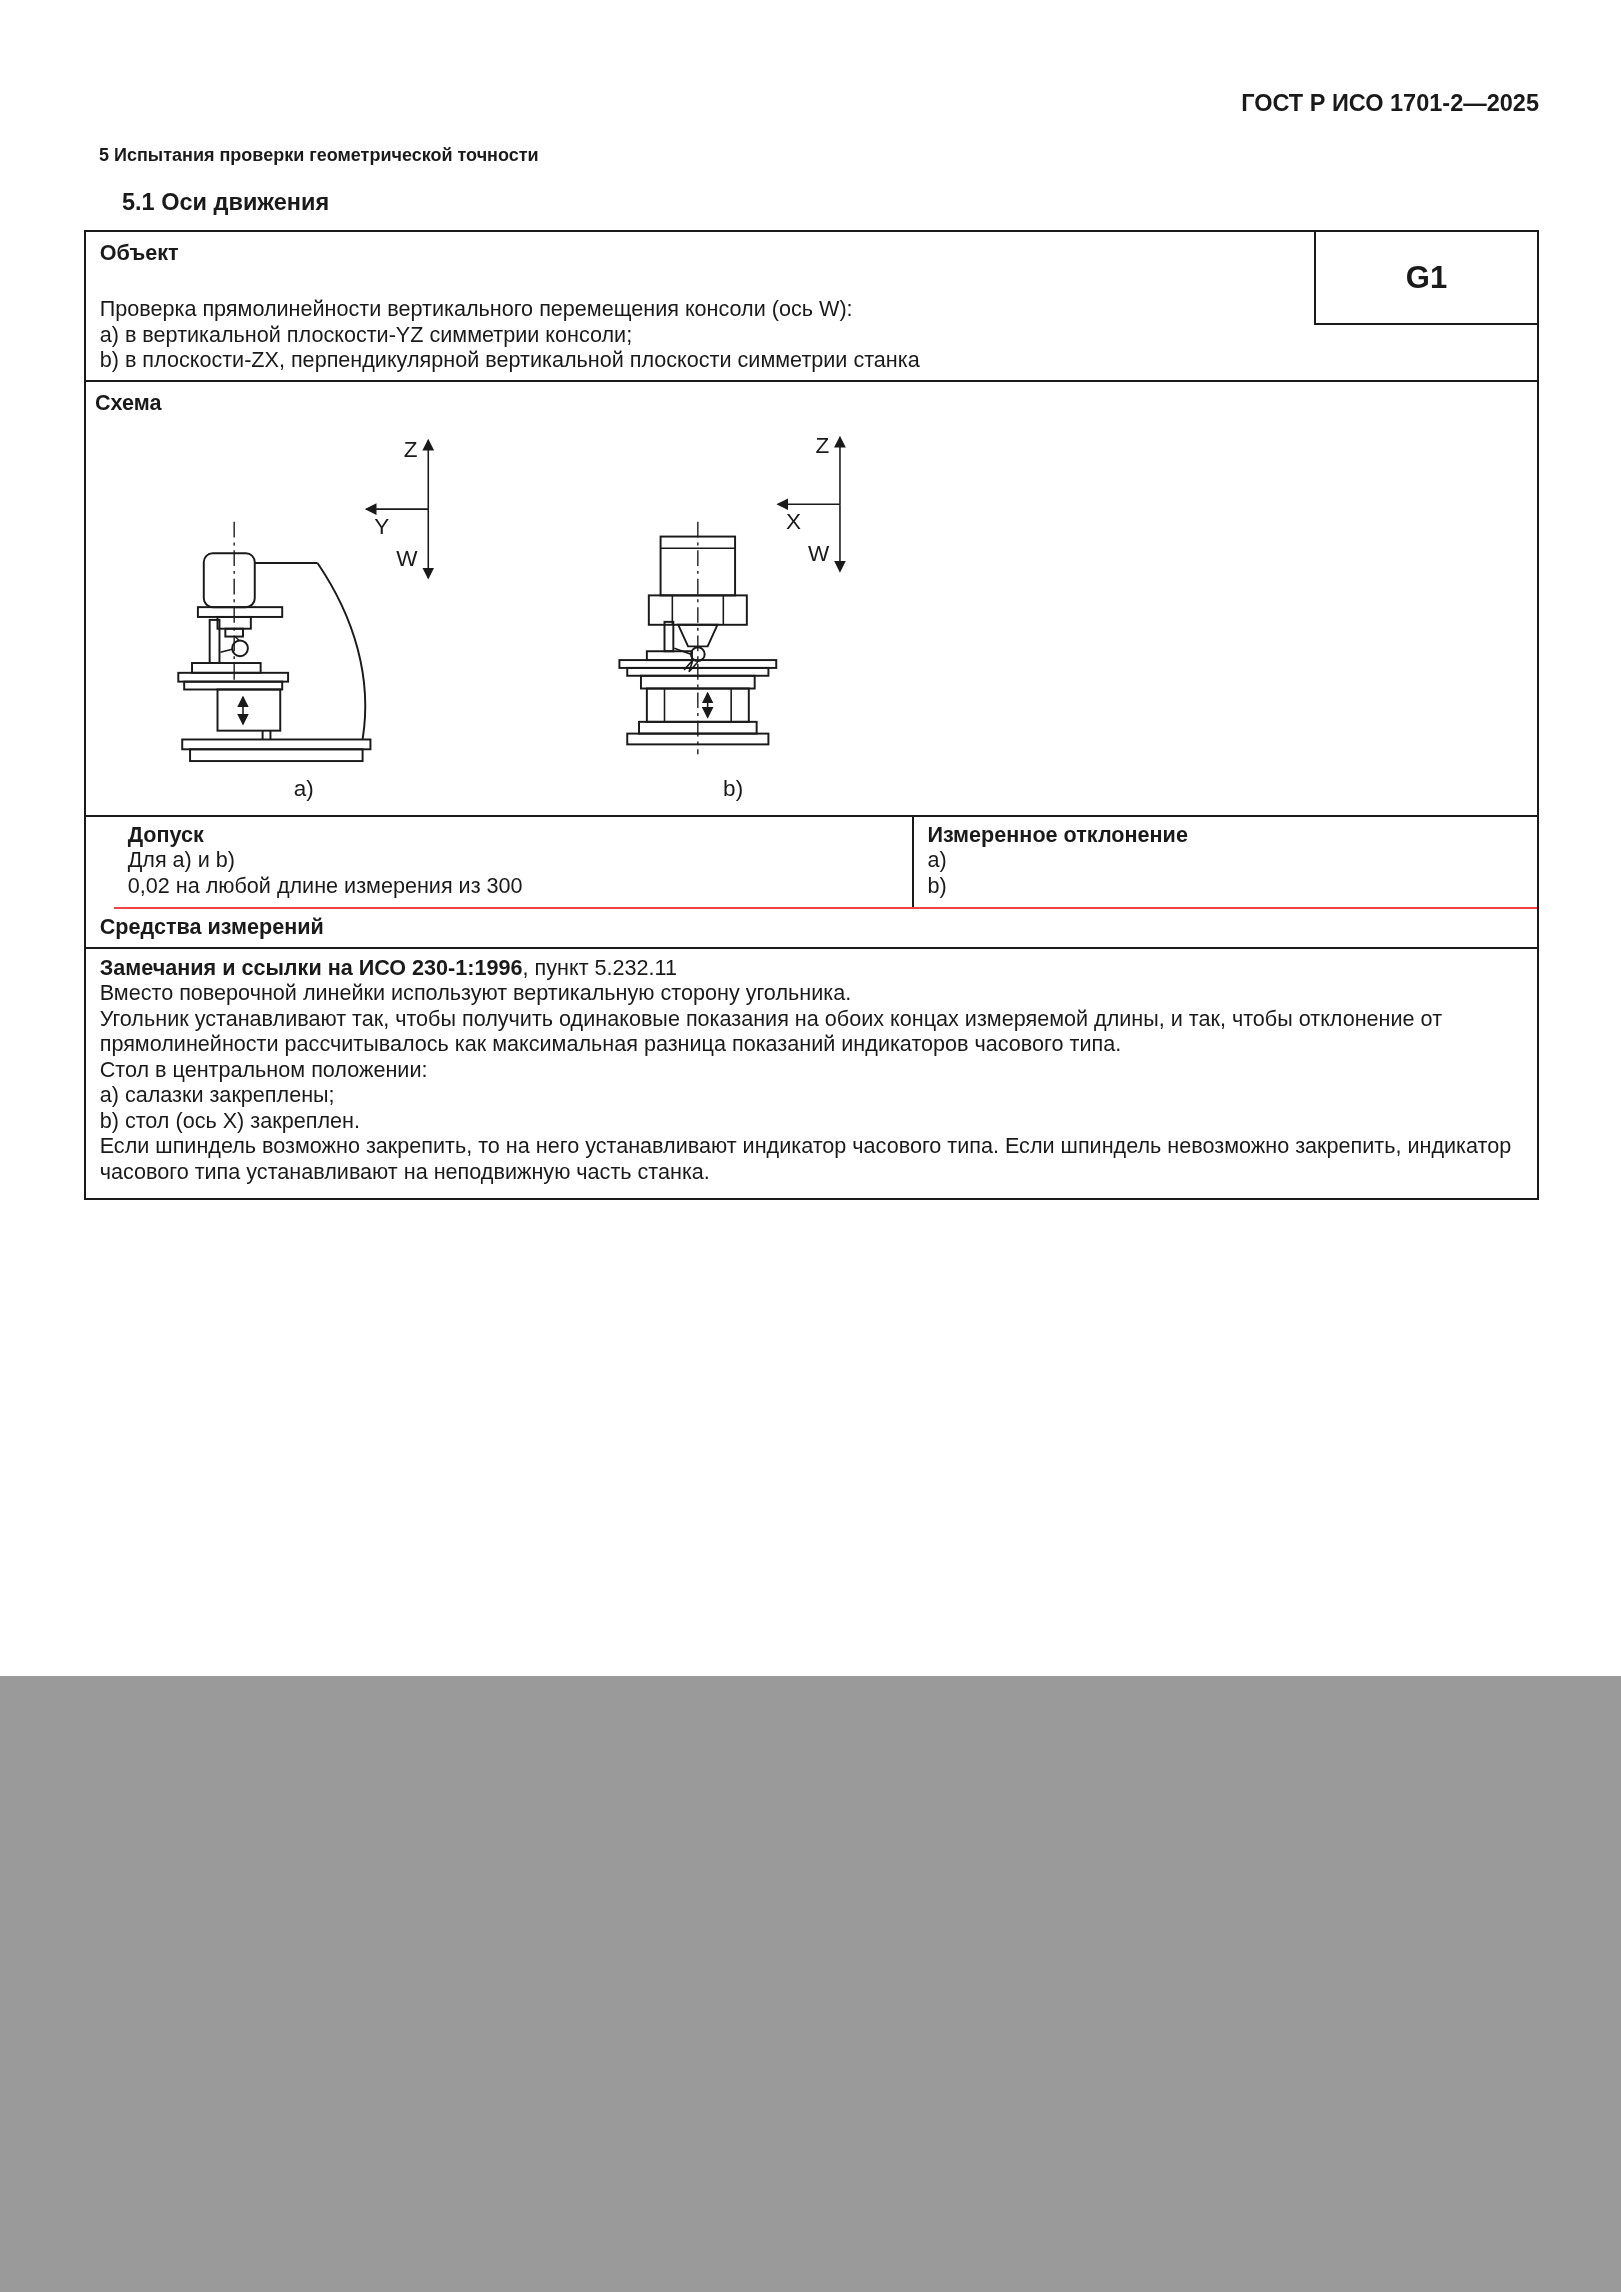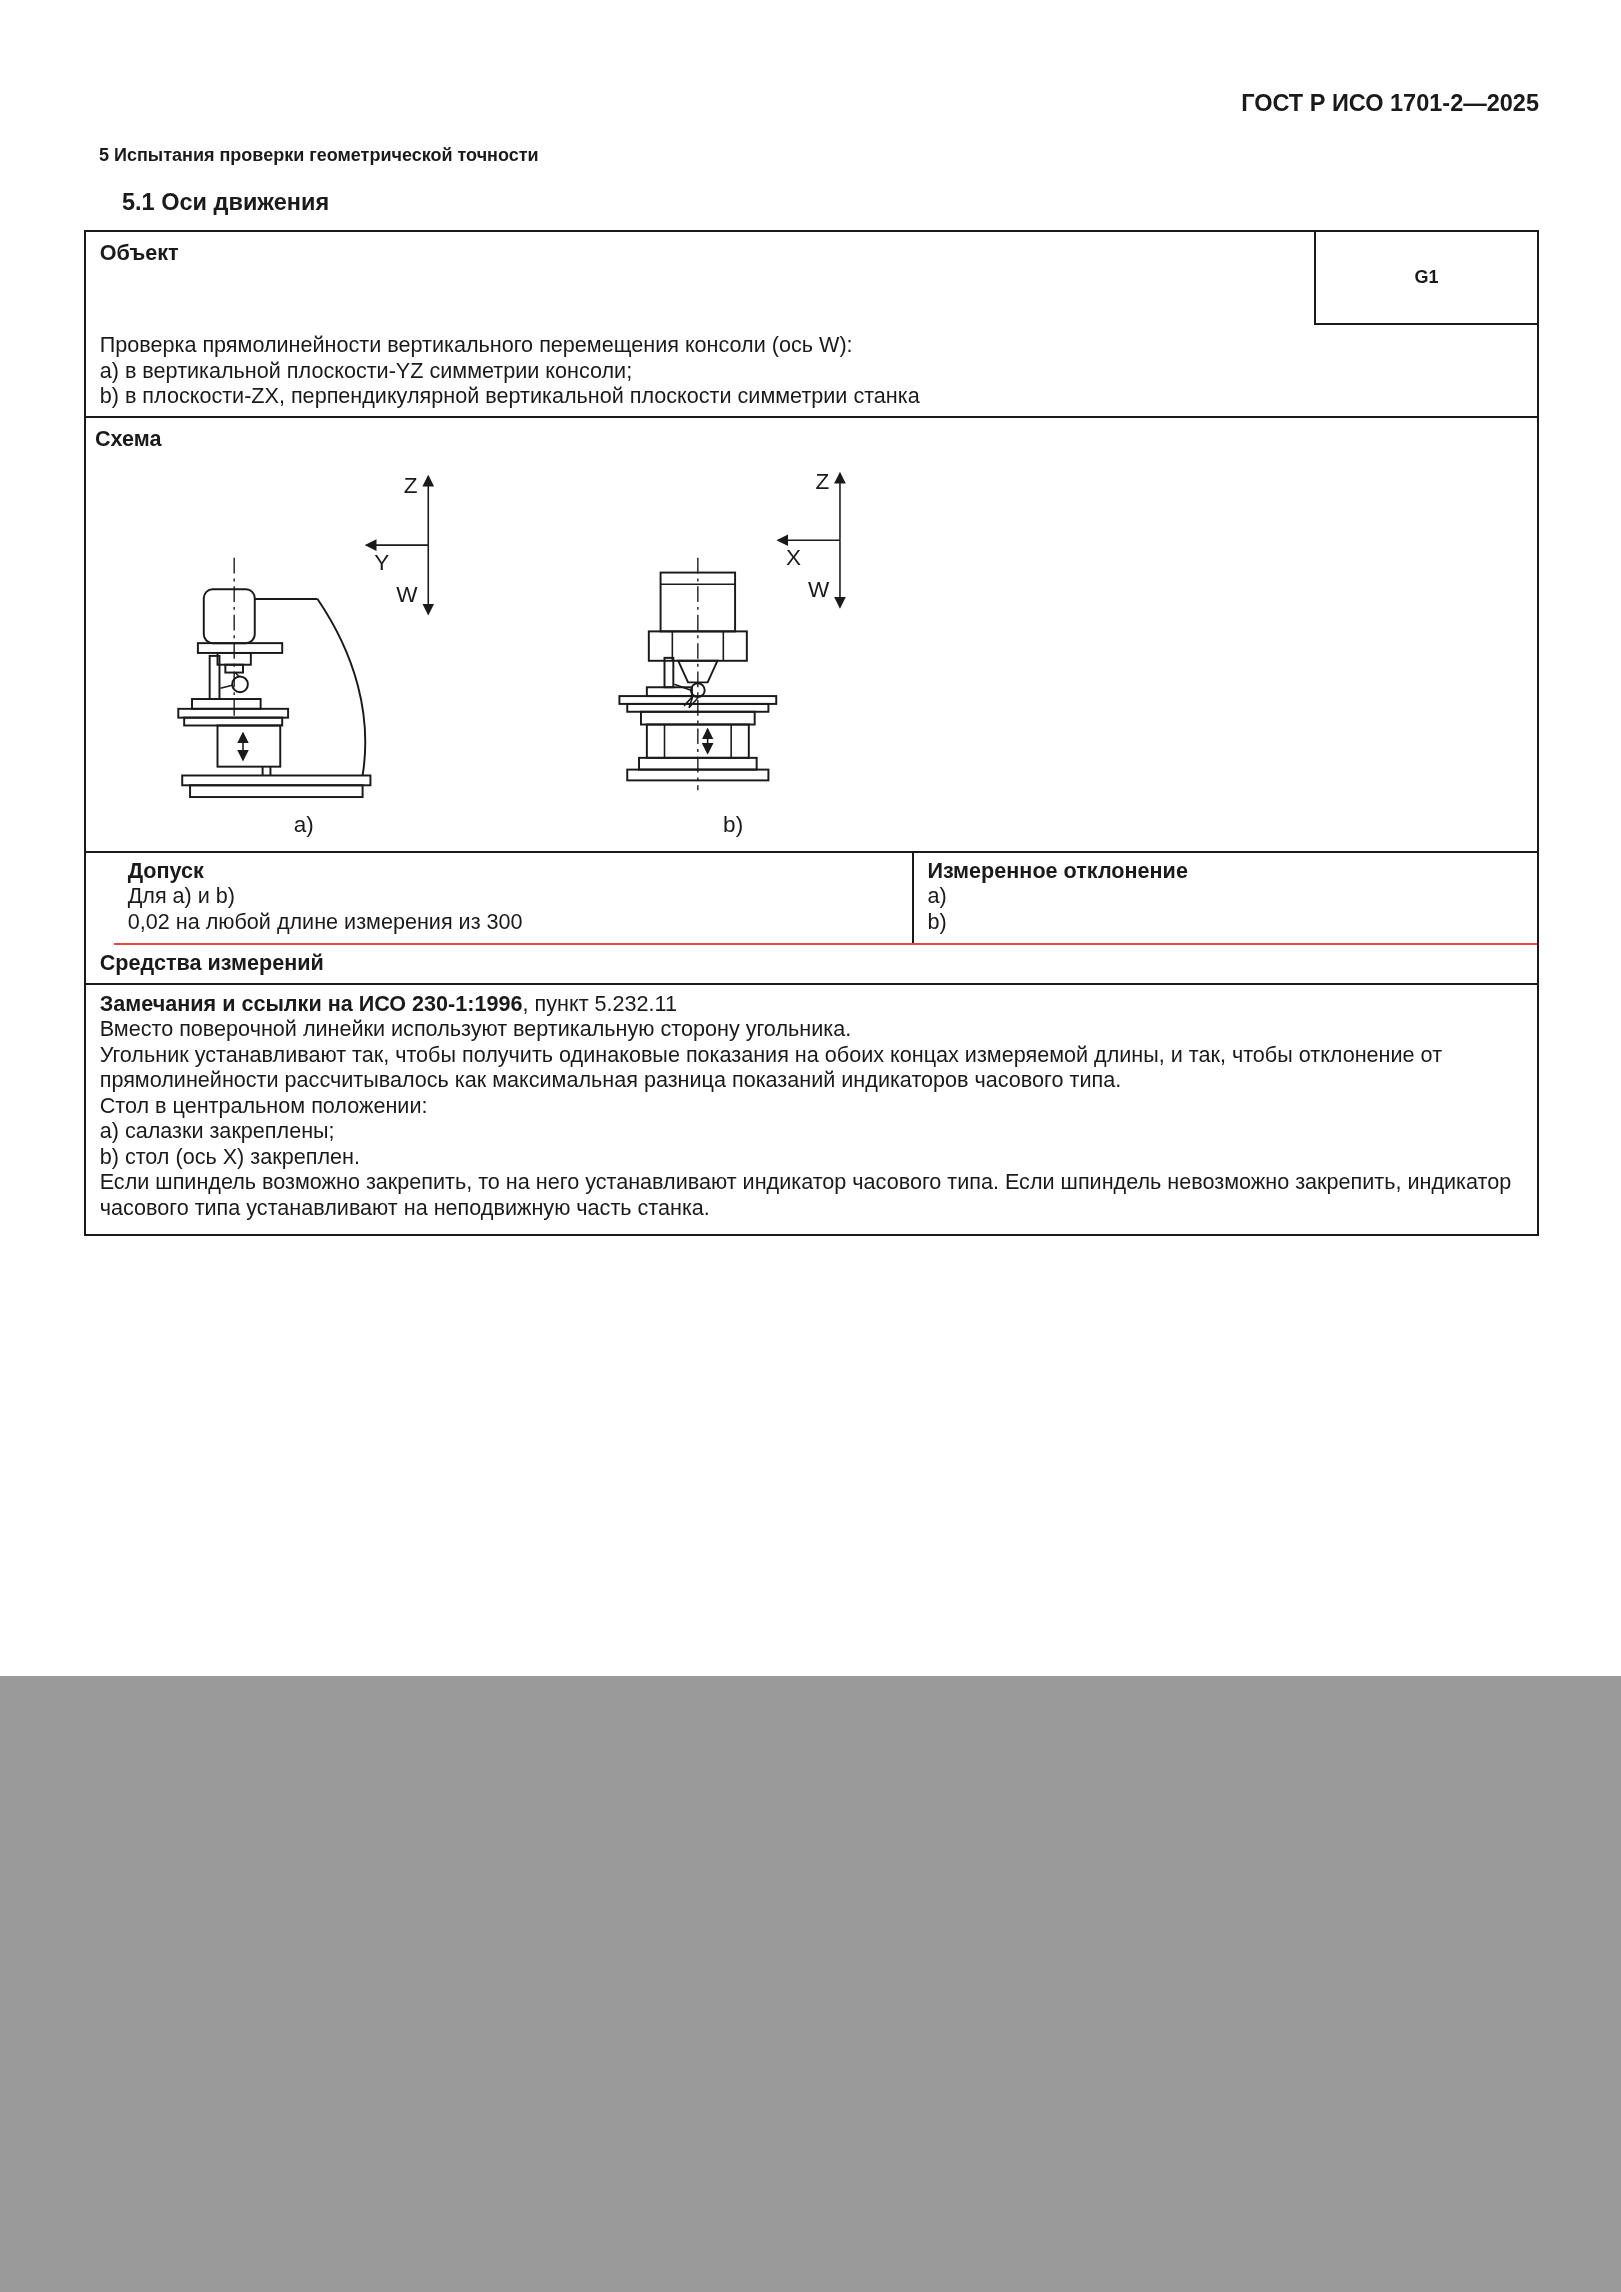--- a/index.html
+++ b/index.html
@@ -13,23 +13,23 @@
   .doc-header { margin-top:90px; text-align:right; font-weight:bold; font-size:23.5px; line-height:27.4px; }
   .section-title { margin-top:21.6px; margin-left:15px; font-size:18px; line-height:33px; font-weight:bold; }
   .subsection-title { margin-top:16.7px; margin-left:38px; font-size:23.5px; line-height:27.4px; font-weight:bold; }
   .test-table { margin-top:13.7px; border:2px solid #1a1a1a; font-size:21.6px; line-height:25.5px; }
   .cell-label { font-weight:bold; }
   .object-row { position:relative; border-bottom:2px solid #1a1a1a; padding:7.8px 13.7px 7.8px; }
   .g1-box {
     position:absolute; top:0; right:0; width:223px; height:93px;
     border-left:2px solid #1a1a1a; border-bottom:2px solid #1a1a1a;
     display:flex; align-items:center; justify-content:center;
-    font-weight:bold; font-size:18px;
+    font-weight:bold; font-size:31px;
   }
-  .object-desc { margin-top:67px; }
+  .object-desc { margin-top:31px; }
   .schema-row { border-bottom:2px solid #1a1a1a; padding:7.8px 0 2px; }
   .schema-row .cell-label { padding:0 3px;margin-left:6px; }
   .schema-svg { display:block; }
   .split-row { display:flex; border-bottom:2px solid #ef4444;margin-left:28px; }
   .tol-cell { width:56.2%; padding:4.9px 13.7px 8.8px; border-right:2px solid #1a1a1a; }
   .dev-cell { flex:1; padding:4.9px 13.7px 8.8px; }
   .instr-row { border-bottom:2px solid #1a1a1a; padding:4.9px 13.7px 7.8px; }
   .remarks-row { padding:5.9px 13.7px 13.7px; }
   .remarks-title { display:block; }
   .bold { font-weight:bold; }

